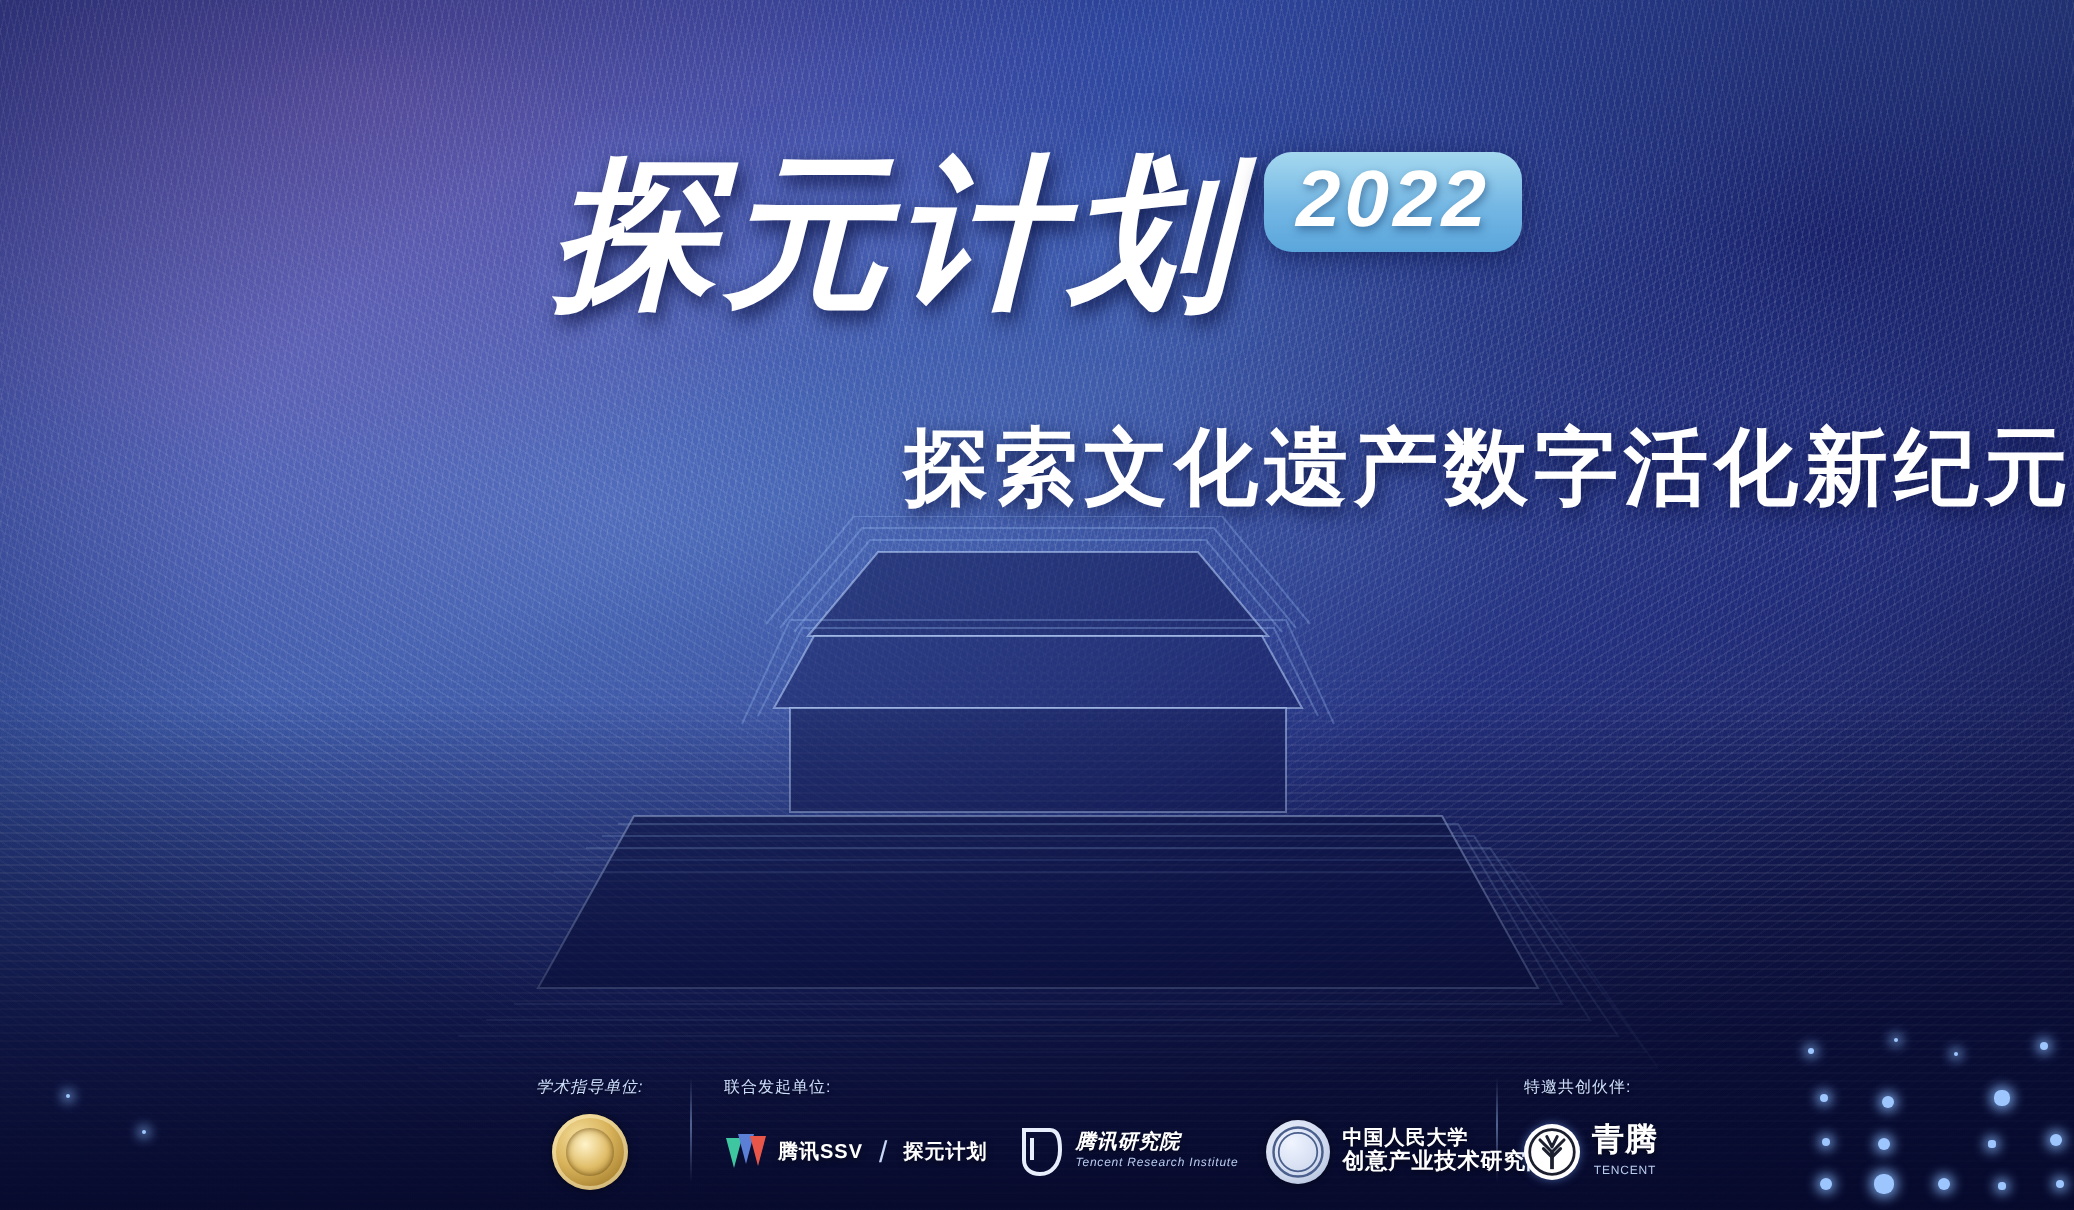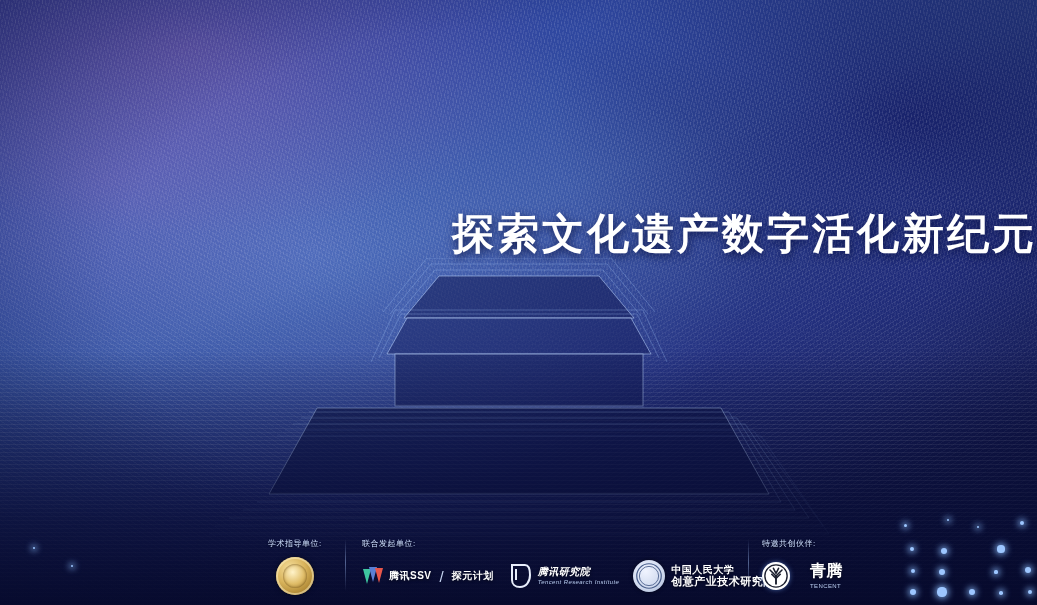--- a/index.html
+++ b/index.html
@@ -209,29 +209,32 @@
       <span class="dot" style="left: 1024.6px; top: 566.6px; width: 6.8px; height: 6.8px;"></span>
       <span class="dot" style="left: 910px; top: 589px; width: 6px; height: 6px;"></span>
       <span class="dot" style="left: 937.4px; top: 587.4px; width: 9.2px; height: 9.2px;"></span>
       <span class="dot" style="left: 969px; top: 589px; width: 6px; height: 6px;"></span>
       <span class="dot" style="left: 999.2px; top: 591.2px; width: 3.6px; height: 3.6px;"></span>
       <span class="dot" style="left: 1028px; top: 590px; width: 4px; height: 4px;"></span>
       <span class="dot" style="left: 32.6px; top: 546.6px; width: 2.8px; height: 2.8px;"></span>
       <span class="dot" style="left: 70.8px; top: 564.8px; width: 2.4px; height: 2.4px;"></span>
     </div>
 
+  <div class="title-wrap">
+    <span class="main-title">探元计划</span><span class="year-badge"><span>2022</span></span>
+  </div>
 
   <div class="subtitle">探索文化遗产数字活化新纪元</div>
 
   <div class="footer">
 
     <div class="divider" style="left:345px;"></div>
     <div class="divider" style="left:748px;"></div>
 
-    <div class="foot-group" style="left:268px;">
+    <div class="foot-group" style="left:268px;font-style:italic;">
       <div class="foot-label">学术指导单位:</div>
       <div class="foot-body" style="justify-content:center;">
         <div class="seal">
           <div class="seal-inner"></div>
         </div>
       </div>
     </div>
 
     <div class="foot-group" style="left:362px;">
       <div class="foot-label">联合发起单位:</div>
@@ -275,21 +278,21 @@
             <span class="logo-cn">中国人民大学</span>
             <span class="logo-sub">创意产业技术研究院</span>
           </div>
         </div>
 
       </div>
     </div>
 
     <div class="foot-group" style="left:762px;">
       <div class="foot-label">特邀共创伙伴:</div>
-      <div class="foot-body" style="gap:20px;">
+      <div class="foot-body" style="gap:6px;text-align:center;">
         <div class="mark-qt">
           <svg viewBox="0 0 28 28" width="24" height="24" aria-hidden="true">
             <path d="M14 24 V13" stroke="#1b1f2e" stroke-width="2.2" fill="none"></path>
             <path d="M14 14 L7 7 M14 14 L21 7 M14 17 L9 12 M14 17 L19 12 M14 11 L11 5 M14 11 L17 5" stroke="#1b1f2e" stroke-width="1.8" fill="none" stroke-linecap="round"></path>
             <circle cx="14" cy="14" r="13" fill="none" stroke="#1b1f2e" stroke-width="1.6"></circle>
           </svg>
         </div>
         <div class="logo-txt">
           <span class="logo-cn" style="font-size:16px;">青腾</span>
           <span class="logo-en">TENCENT</span>

